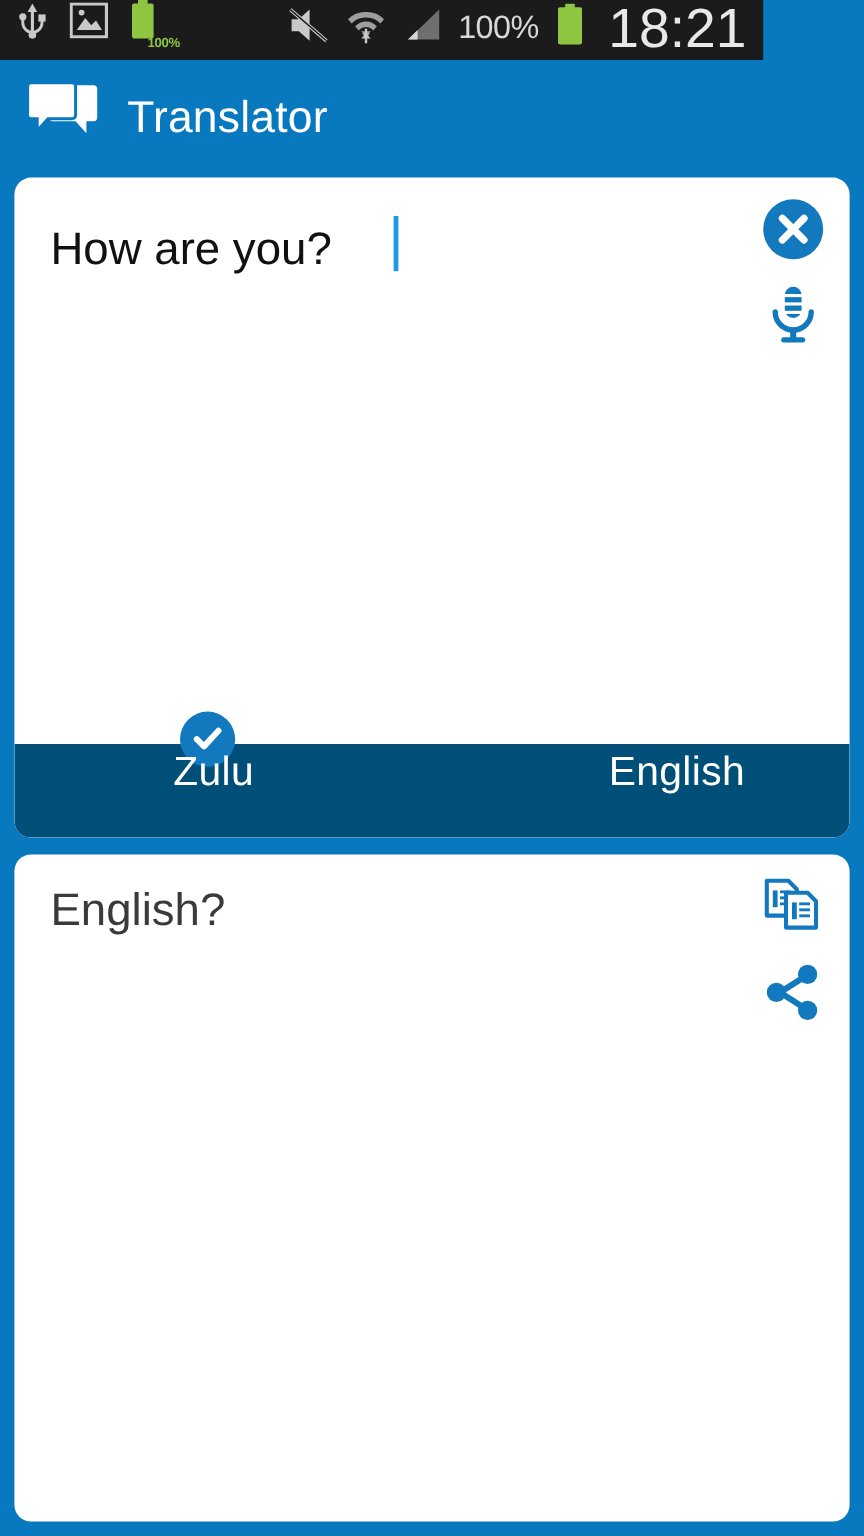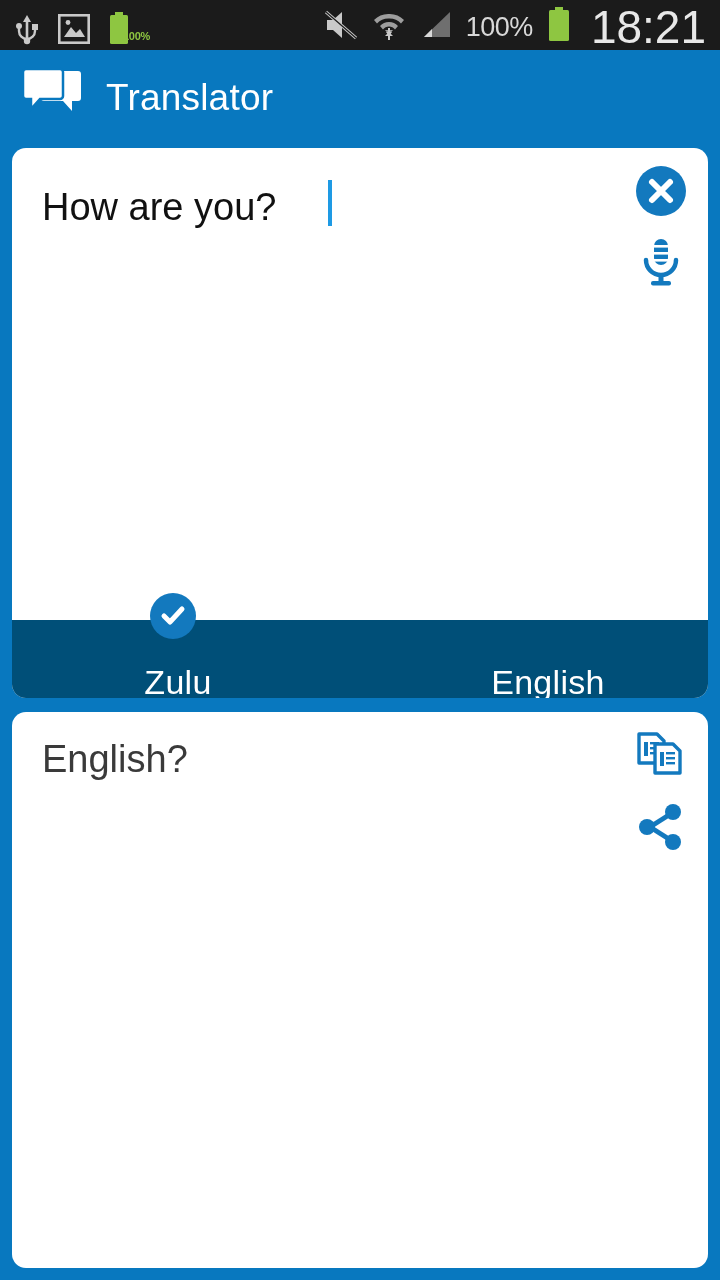--- a/index.html
+++ b/index.html
@@ -6,23 +6,23 @@
   html, body {
     width:720px; height:1280px;
     font-family:"Liberation Sans", sans-serif;
     background:#0878bf;
     overflow:hidden;
   }
 
   
   #status-bar{
     position:absolute; top:0; left:0;
-    width:720px; height:50px;
+    width:636px; height:50px;
     background:#1b1b1b;
-    display:flex; align-items:flex-end;
+    display:flex; align-items:flex-start;
     padding:0 14px;
     gap:28px;
   }
   #status-left{ display:flex; align-items:center; gap:18px; }
   #status-right{ display:flex; align-items:center; gap:14px; margin-left:auto; }
   .sicon{ display:block; }
   #battery-pct-left{
     position:absolute; font-size:11px; color:#8ec641;
     font-weight:bold; left:123px; top:30px; letter-spacing:-0.3px;
   }
@@ -80,29 +80,29 @@
   }
 
   
   #language-bar{
     position:absolute; left:0; bottom:0;
     width:696px; height:78px;
     background:#004f78;
     display:flex; align-items:center;
   }
   .lang-slot{
-    flex:1; display:flex; align-items:flex-end; justify-content:center;
+    flex:1; display:flex; align-items:flex-start; justify-content:center;
     position:relative; height:100%;
   }
   .lang-label{
     color:#ffffff; font-size:34px; font-weight:400;
     letter-spacing:0.3px;
   }
   #lang-source-label{ position:relative; left:-8px; top:4px; }
-  #lang-target-label{ position:relative; left:14px; top:4px;margin-top:44px; }
+  #lang-target-label{ position:relative; left:30px; top:4px; }
   #selected-badge{
     position:absolute; left:138px; top:-27px;
     width:46px; height:46px; border-radius:50%;
     background:#1379be;
     display:flex; align-items:center; justify-content:center;
   }
 </style>
 </head>
 <body>
 

